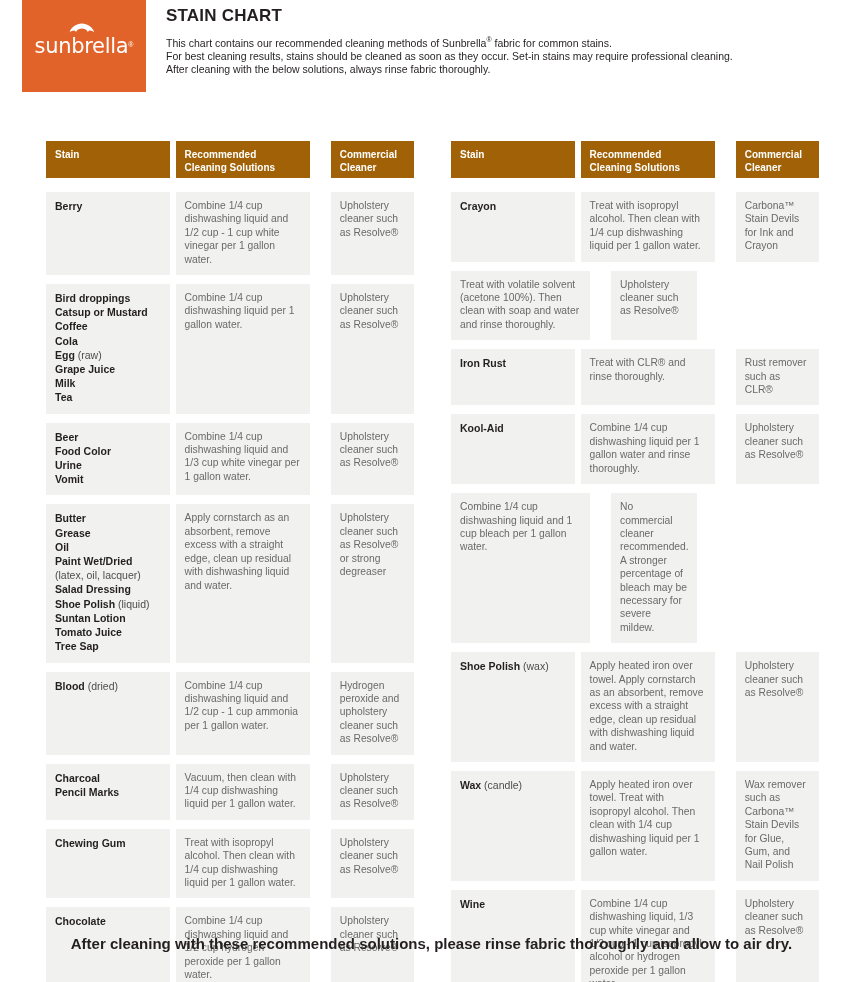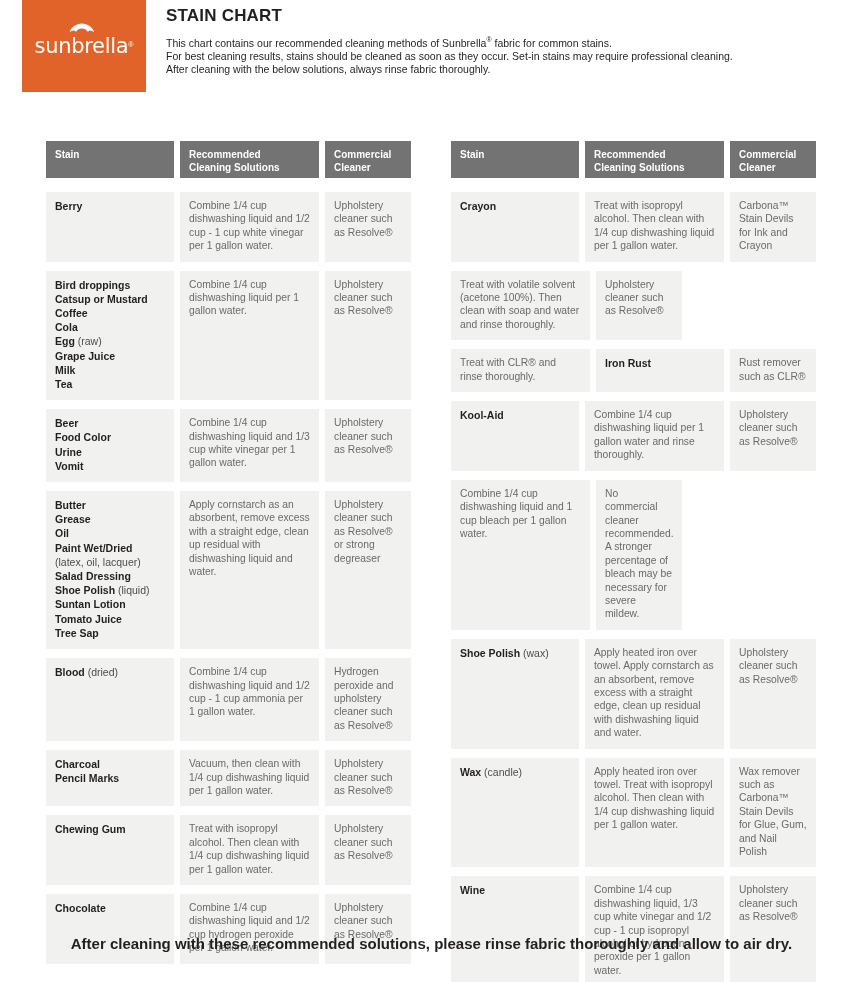--- a/index.html
+++ b/index.html
@@ -95,26 +95,26 @@
     margin-bottom: 9px;
   }
   .row.head { margin-bottom: 0; }
 
   .cell {
     background: #f1f1ef;
     box-sizing: border-box;
     padding: 7px 9px 9px 9px;
   }
   .c-stain { width: 128px; margin-right: 6px; }
-  .c-sol   { width: 139px; margin-right: 6px; }
+  .c-sol   { width: 139px; margin-right: 21px; }
   .c-com   { width: 86px; }
 
   
   .row.head .cell {
-    background: #737373;
+    background: #a16207;
     color: #ffffff;
     font-size: 10px;
     font-weight: bold;
     line-height: 12.6px;
     padding: 8px 9px 9px 9px;
     height: 37px;
   }
 
   .stain-name {
     font-size: 10.5px;
@@ -322,26 +322,26 @@
       </div>
       <div class="row">
         <div class="cell c-sol">
           <div class="body-text">Treat with volatile solvent (acetone 100%). Then clean with soap and water and rinse thoroughly.</div>
         </div>
         <div class="cell c-com">
           <div class="body-text">Upholstery cleaner such as Resolve®</div>
         </div>
       </div>
       <div class="row">
+        <div class="cell c-stain">
+          <div class="stain-name"><span>Iron Rust</span></div>
+        </div>
         <div class="cell c-sol">
           <div class="body-text">Treat with CLR® and rinse thoroughly.</div>
         </div>
-        <div class="cell c-stain">
-          <div class="stain-name"><span>Iron Rust</span></div>
-        </div>
         <div class="cell c-com">
           <div class="body-text">Rust remover such as CLR®</div>
         </div>
       </div>
       <div class="row">
         <div class="cell c-stain">
           <div class="stain-name"><span>Kool-Aid</span></div>
         </div>
         <div class="cell c-sol">
           <div class="body-text">Combine 1/4 cup dishwashing liquid per 1 gallon water and rinse thoroughly.</div>

